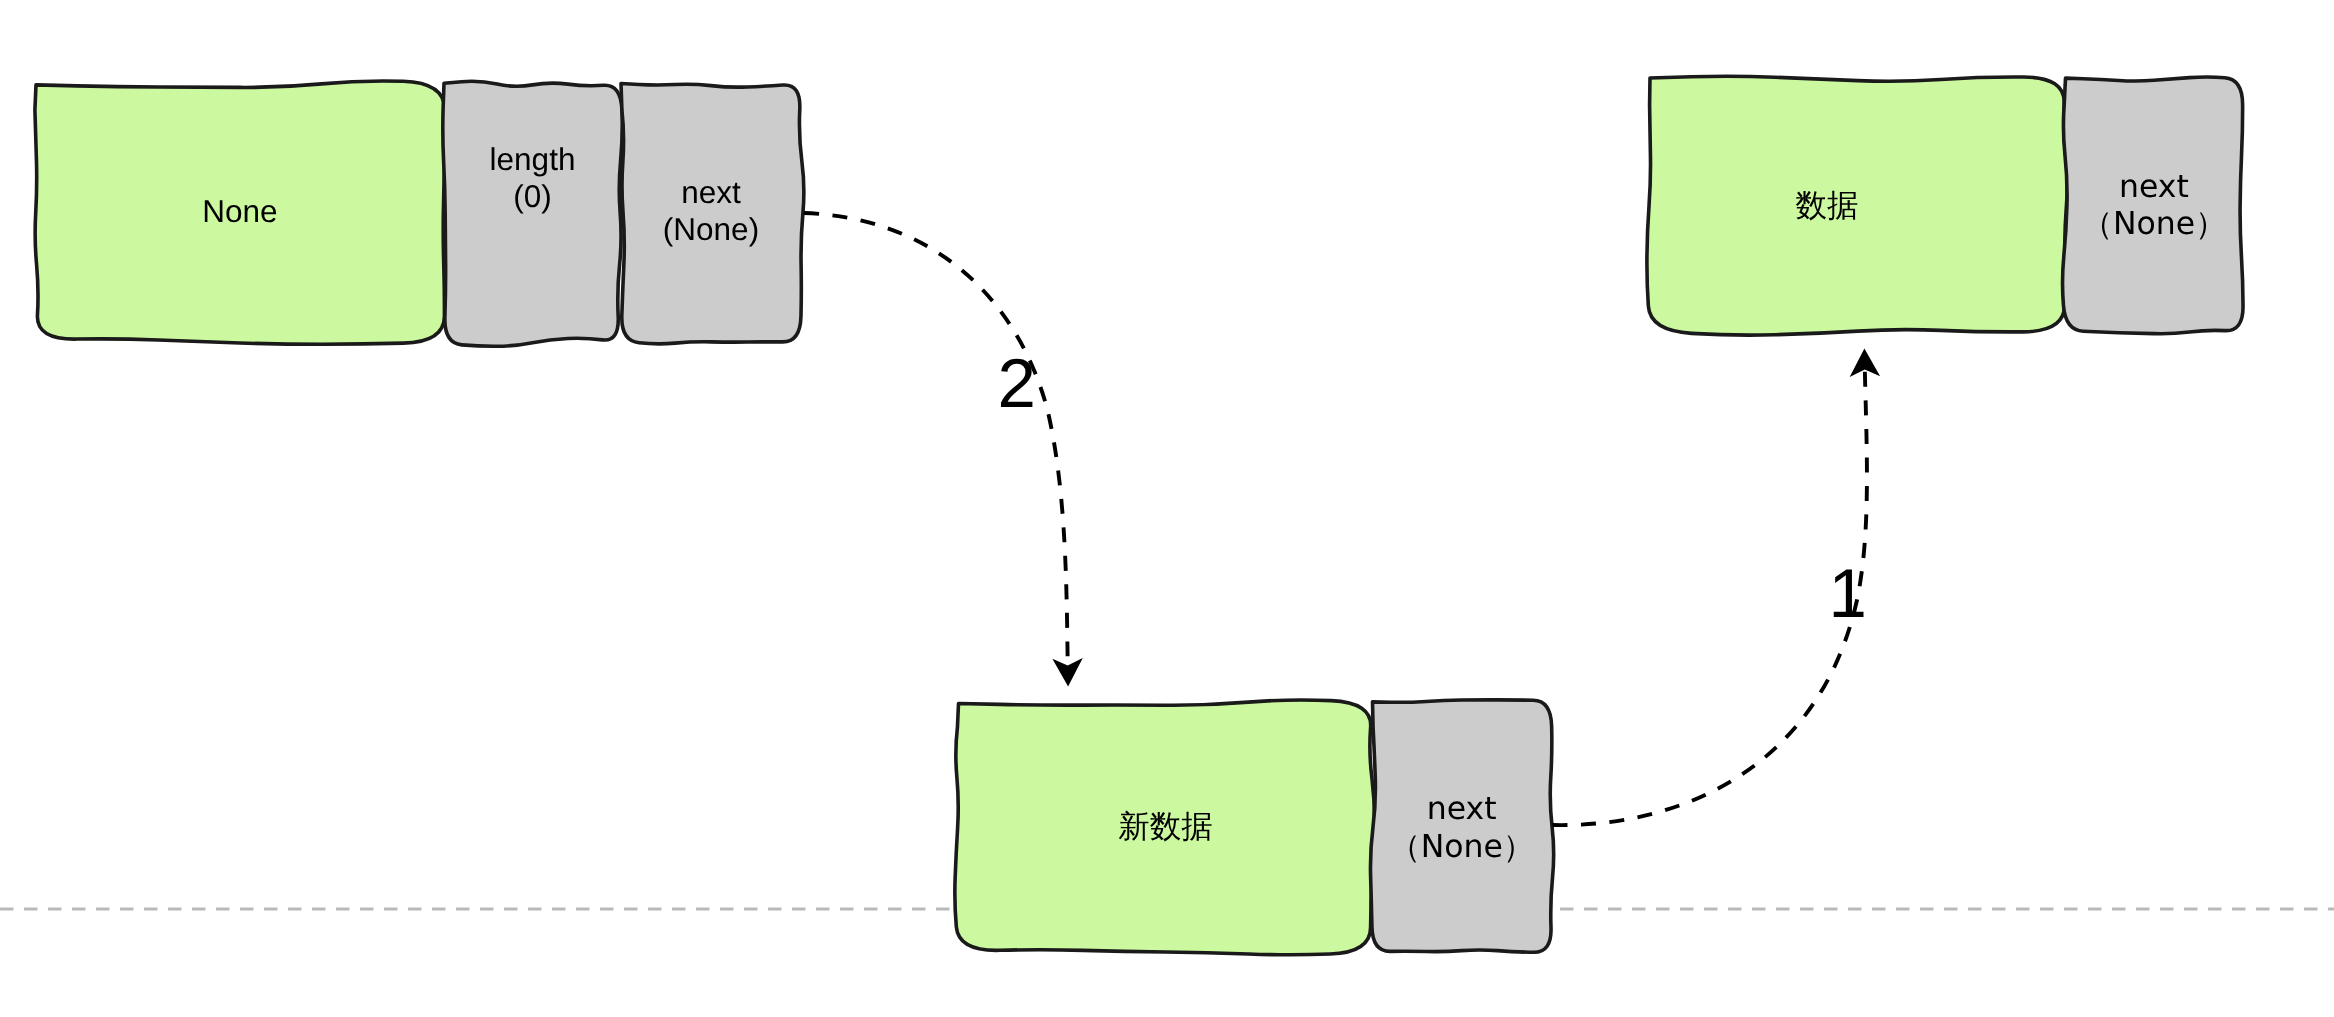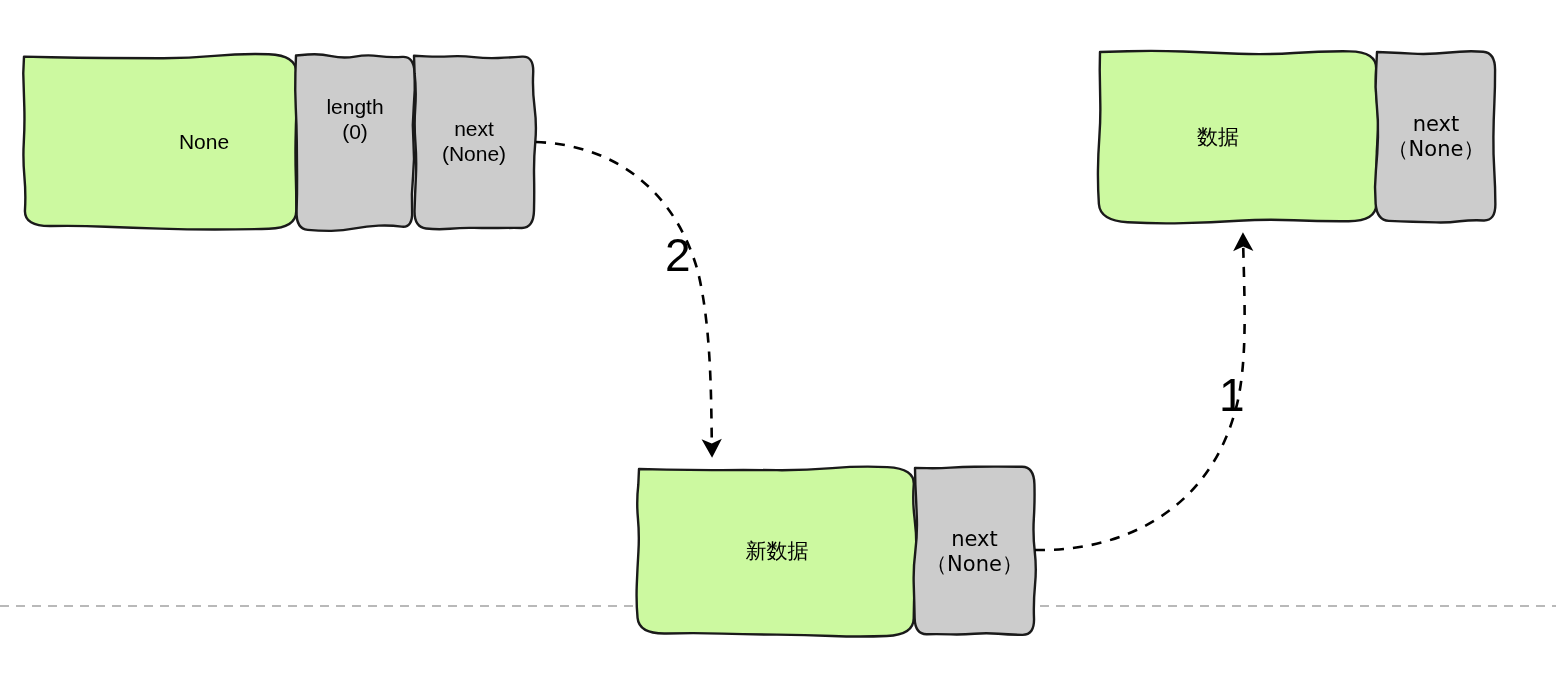--- a/index.html
+++ b/index.html
@@ -82,21 +82,21 @@
           <path d="M 915.00 467.93 Q 915.00 467.93 926.90 468.16 Q 938.80 468.40 950.70 467.62 Q 962.60 466.84 974.50 466.71 Q 986.40 466.58 998.30 466.61 Q 1010.20 466.64 1022.10 466.81 Q 1034.00 466.98 1034.43 484.19 Q 1034.87 501.40 1033.85 518.10 Q 1032.83 534.80 1034.75 551.50 Q 1036.67 568.20 1035.03 584.90 Q 1033.40 601.60 1034.00 618.30 Q 1034.60 635.00 1022.40 634.84 Q 1010.20 634.67 998.30 633.76 Q 986.40 632.85 974.50 633.75 Q 962.60 634.66 950.70 634.35 Q 938.80 634.04 926.90 634.24 Q 915.00 634.45 914.64 618.02 Q 914.28 601.60 913.75 584.90 Q 913.21 568.20 915.31 551.50 Q 917.41 534.80 916.84 518.10 Q 916.27 501.40 915.38 484.70 Z" fill="#cccccc" stroke="#1a1a1a" stroke-width="2.4" stroke-linejoin="round"></path>
         </g>
       </g>
     <g id="edges-group">
         <path d="M 1035 550 C 1120 552 1213 512 1238 400 C 1248 352 1244 292 1243 236" fill="none" stroke="#000000" stroke-width="2.6" stroke-dasharray="10 9" marker-end="url(#arrowhead)"></path>
         <path d="M 536 142 C 620 145 677 196 698 272 C 712 330 711 404 712 454" fill="none" stroke="#000000" stroke-width="2.6" stroke-dasharray="10 9" marker-end="url(#arrowhead)"></path>
       </g>
   </svg>
 
   <div id="labels-layer">
-      <div class="node-text t-en" style="left: 24px; top: 56px; width: 272px; height: 172px; margin-left: 44px;">None</div>
+      <div class="node-text t-en" style="left: 24px; top: 56px; width: 272px; height: 172px;">None</div>
       <div class="node-text t-en" style="left: 296px; top: 56px; width: 118px; height: 128px;">length
 (0)</div>
       <div class="node-text t-en" style="left: 414px; top: 56px; width: 120px; height: 172px;">next
 (None)</div>
       <div class="node-text t-cn" style="left: 1100px; top: 53px; width: 236px; height: 168px;">数据</div>
       <div class="node-text t-cn" style="left: 1377px; top: 53px; width: 118px; height: 168px;">next
 （None）</div>
       <div class="node-text t-cn" style="left: 639px; top: 468px; width: 276px; height: 167px;">新数据</div>
       <div class="node-text t-cn" style="left: 915px; top: 468px; width: 119px; height: 167px;">next
 （None）</div>

